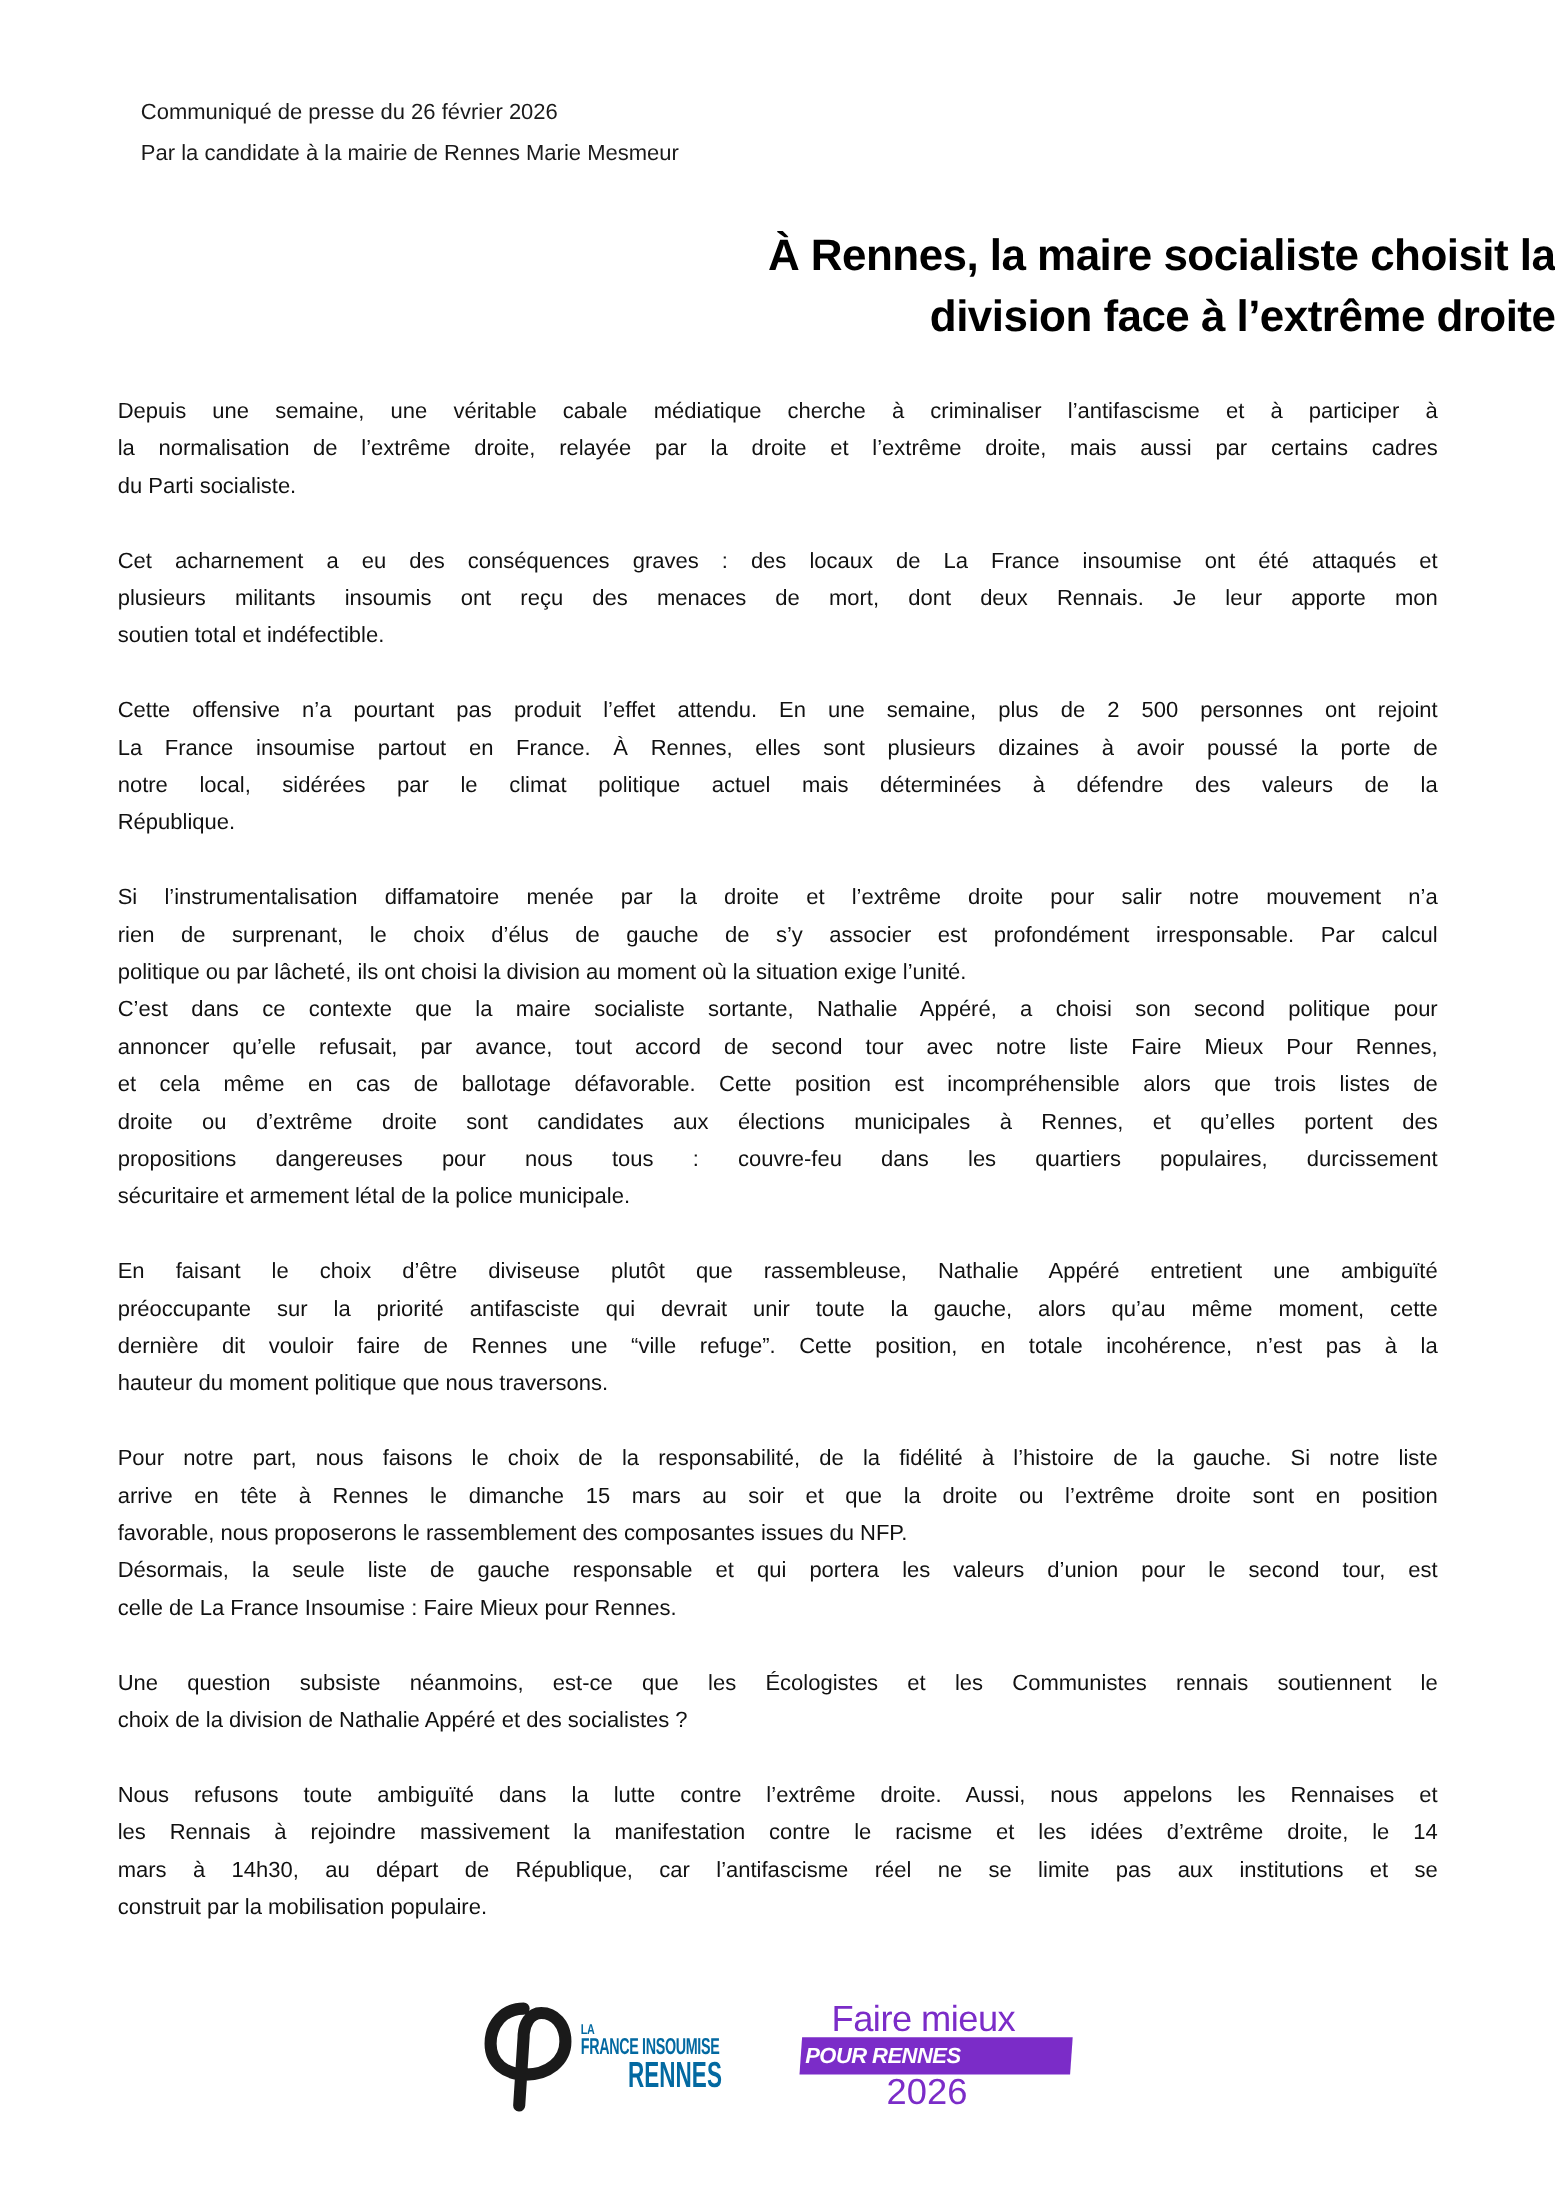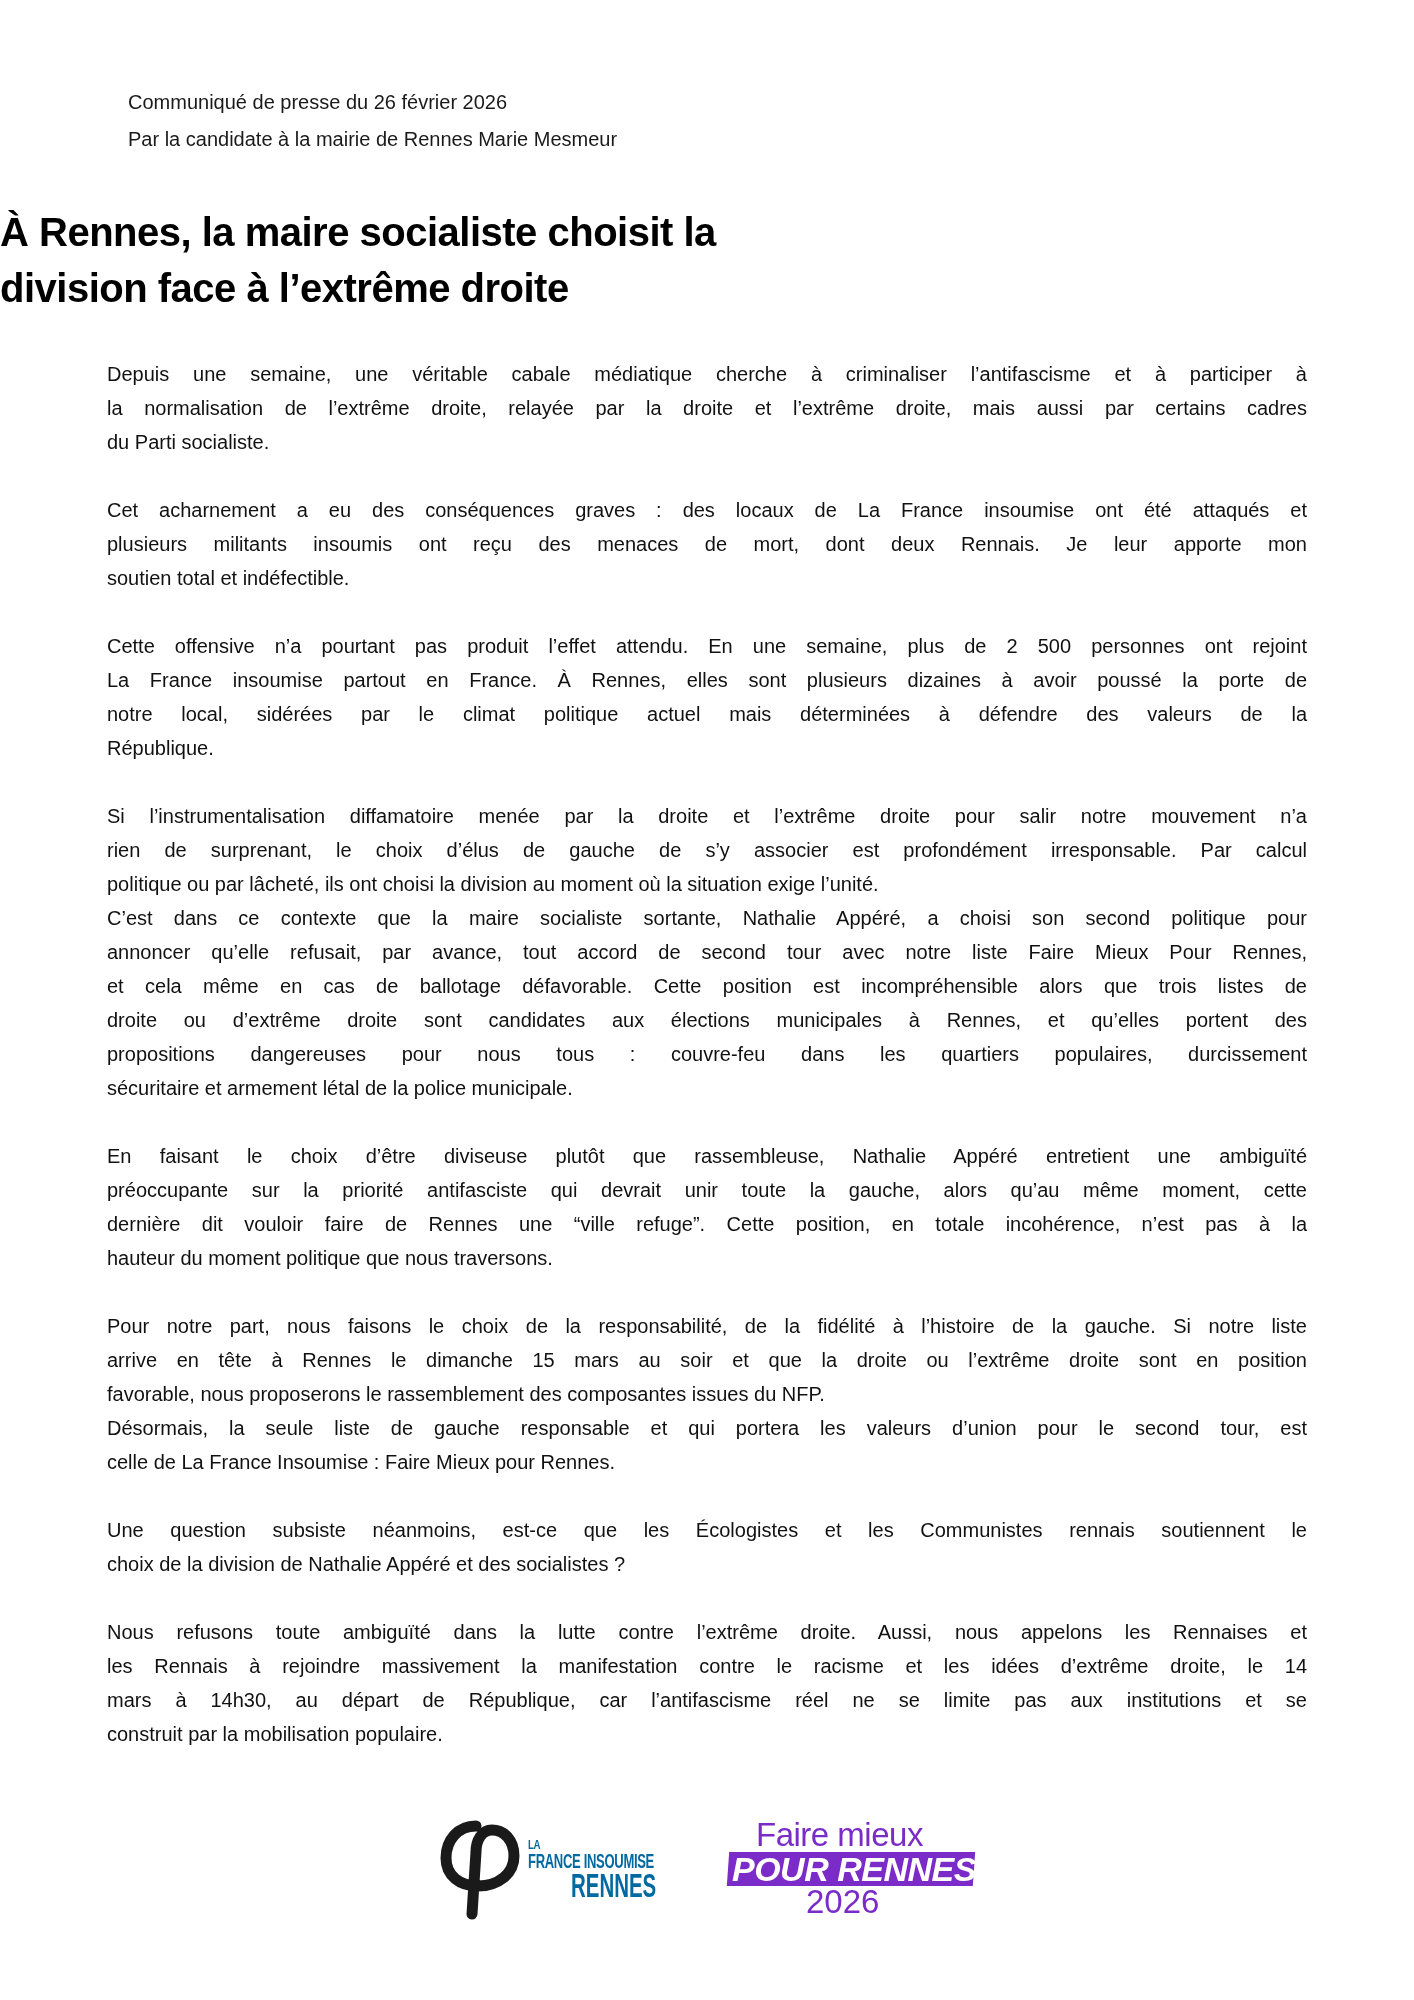--- a/index.html
+++ b/index.html
@@ -1,36 +1,36 @@
 <!DOCTYPE html>
 <html><head>
 <meta charset="utf-8">
 <style>
   html, body { margin: 0; padding: 0; background: #ffffff; }
   body { width: 1414px; height: 2000px; position: relative; overflow: hidden;
          font-family: "Liberation Sans", "DejaVu Sans", sans-serif; color: #111111; }
   .header { position: absolute; left: 128px; top: 84px; font-size: 20px; line-height: 37px; color: #1a1a1a; }
   .header div { white-space: nowrap; }
-  .title { position: absolute; left: 0; width: 1414px; top: 204px; text-align: left;
+  .title { position: absolute; left: 0; width: 1414px; top: 204px; text-align: right;
            font-weight: bold; font-size: 40px; line-height: 56px; color: #000; letter-spacing: -0.5px; }
   .body { position: absolute; left: 107px; top: 357px; width: 1200px; font-size: 20px; line-height: 34px; color: #111; }
   .para { margin: 0 0 34px 0; }
   .para.tight { margin-bottom: 0; }
   .line { display: block; white-space: nowrap; text-align: justify; text-align-last: justify; height: 34px; overflow: visible; }
   .line.last { text-align: left; text-align-last: left; }
   .logos { position: absolute; left: 0; top: 1812px; width: 1414px; height: 110px; }
   .lfi { position: absolute; left: 436px; top: 0; width: 270px; height: 110px; }
   .lfi-text { position: absolute; left: 92px; top: 26px; font-weight: bold; color: #0369a1; font-family: "Liberation Sans", sans-serif; }
   .lfi-la { font-size: 13px; line-height: 13px; transform: scaleX(0.75); transform-origin: left; letter-spacing: -0.5px; }
   .lfi-fi { font-size: 21px; line-height: 20px; transform: scaleX(0.62); transform-origin: left; white-space: nowrap; letter-spacing: -0.5px; }
   .lfi-rennes { font-size: 33px; line-height: 30px; transform: scaleX(0.62); transform-origin: left; margin-left: 43px; white-space: nowrap; }
   .fmpr { position: absolute; left: 728px; top: 6px; width: 250px; height: 104px; color: #7b2cc8; }
   .fmpr-top { position: absolute; left: 28px; top: 0; font-size: 33px; line-height: 34px; white-space: nowrap; letter-spacing: -0.5px; }
   .fmpr-band { position: absolute; left: 0; top: 34px; width: 246px; height: 34px; background: #7b2cc8; transform: skewX(-4deg); }
-  .fmpr-band-text { position: absolute; left: 4px; top: 34px; width: 240px; text-align: left; color: #fff; font-weight: bold; font-style: italic; font-size: 34px; line-height: 34px; white-space: nowrap; letter-spacing: -0.5px; }
+  .fmpr-band-text { position: absolute; left: 4px; top: 34px; width: 240px; text-align: left; color: #fff; font-weight: bold; font-style: italic; font-size: 20px; line-height: 34px; white-space: nowrap; letter-spacing: -0.5px; }
   .fmpr-year { position: absolute; left: 78px; top: 66px; font-size: 33px; line-height: 36px; white-space: nowrap; }
 </style>
 </head>
 <body>
 
 <div class="header">
   <div>Communiqué de presse du 26 février 2026</div>
   <div>Par la candidate à la mairie de Rennes Marie Mesmeur</div>
 </div>
 

